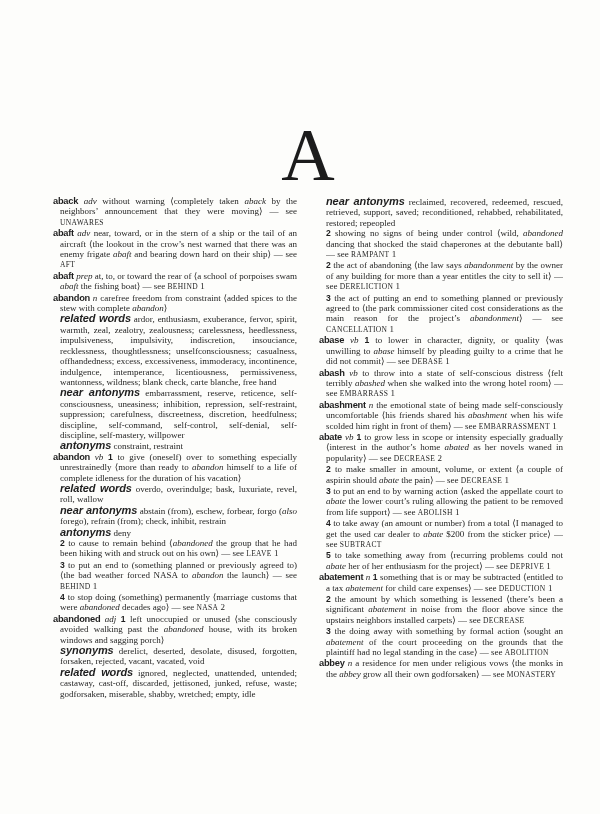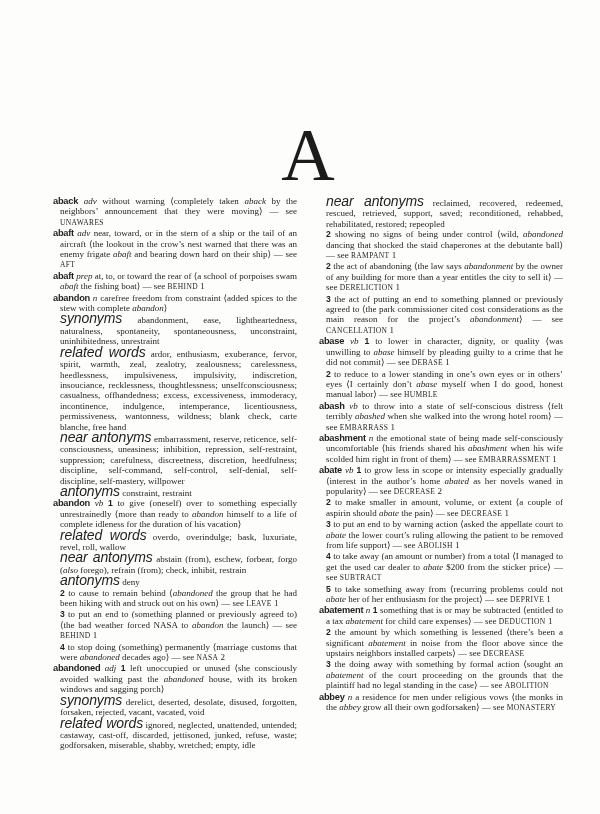--- a/index.html
+++ b/index.html
@@ -48,63 +48,61 @@
   }
   .r-pos { font-style: italic; }
   .r-i   { font-style: italic; }
   .r-n {
     font-family: "Liberation Sans", sans-serif;
     font-weight: bold;
     font-size: 8.6px;
   }
   .r-lb {
     font-family: "Liberation Sans", sans-serif;
-    font-weight: normal;
+    font-weight: bold;
     font-style: italic;
-    font-size: 14px;
+    font-size: 11px;
     letter-spacing: -0.1px;
   }
   .r-sc {
     font-size: 7.5px;
     letter-spacing: 0.35px;
   }
 </style>
 </head>
 <body>
 
 <div class="page">
   <div class="section-letter">A</div>
   <div class="columns">
     <div class="column" id="col-left">
         <p class="para para-entry"><span class="r-hw">aback</span><span class="r-pos"> adv  </span><span class="r-t">without warning ⟨completely taken </span><span class="r-i">aback</span><span class="r-t"> by the neighbors’ announcement that they were moving⟩ — see </span><span class="r-sc">UNAWARES</span></p>
         <p class="para para-entry"><span class="r-hw">abaft</span><span class="r-pos"> adv  </span><span class="r-t">near, toward, or in the stern of a ship or the tail of an aircraft ⟨the lookout in the crow’s nest warned that there was an enemy frigate </span><span class="r-i">abaft</span><span class="r-t"> and bearing down hard on their ship⟩ — see </span><span class="r-sc">AFT</span></p>
         <p class="para para-entry"><span class="r-hw">abaft</span><span class="r-pos"> prep  </span><span class="r-t">at, to, or toward the rear of ⟨a school of porpoises swam </span><span class="r-i">abaft</span><span class="r-t"> the fishing boat⟩ — see </span><span class="r-sc">BEHIND</span><span class="r-t"> 1</span></p>
         <p class="para para-entry"><span class="r-hw">abandon</span><span class="r-pos"> n  </span><span class="r-t">carefree freedom from constraint ⟨added spices to the stew with complete </span><span class="r-i">abandon</span><span class="r-t">⟩</span></p>
-        <p class="para para-sub"><span class="r-lb">synonyms</span><span class="r-t"> abandonment, ease, lightheartedness, naturalness, spontaneity, spontaneousness, unconstraint, uninhibitedness, unrestraint</span></p>
         <p class="para para-sub"><span class="r-lb">related words</span><span class="r-t"> ardor, enthusiasm, exuberance, fervor, spirit, warmth, zeal, zealotry, zealousness; carelessness, heedlessness, impulsiveness, impulsivity, indiscretion, insouciance, recklessness, thoughtlessness; unselfconsciousness; casualness, offhandedness; excess, excessiveness, immoderacy, incontinence, indulgence, intemperance, licentiousness, permissiveness, wantonness, wildness; blank check, carte blanche, free hand</span></p>
         <p class="para para-sub"><span class="r-lb">near antonyms</span><span class="r-t"> embarrassment, reserve, reticence, self-consciousness, uneasiness; inhibition, repression, self-restraint, suppression; carefulness, discreetness, discretion, heedfulness; discipline, self-command, self-control, self-denial, self-discipline, self-mastery, willpower</span></p>
         <p class="para para-sub"><span class="r-lb">antonyms</span><span class="r-t"> constraint, restraint</span></p>
         <p class="para para-entry"><span class="r-hw">abandon</span><span class="r-pos"> vb  </span><span class="r-n">1</span><span class="r-t"> to give (oneself) over to something especially unrestrainedly ⟨more than ready to </span><span class="r-i">abandon</span><span class="r-t"> himself to a life of complete idleness for the duration of his vacation⟩</span></p>
         <p class="para para-sub"><span class="r-lb">related words</span><span class="r-t"> overdo, overindulge; bask, luxuriate, revel, roll, wallow</span></p>
         <p class="para para-sub"><span class="r-lb">near antonyms</span><span class="r-t"> abstain (from), eschew, forbear, forgo (</span><span class="r-i">also</span><span class="r-t"> forego), refrain (from); check, inhibit, restrain</span></p>
         <p class="para para-sub"><span class="r-lb">antonyms</span><span class="r-t"> deny</span></p>
         <p class="para para-sub"><span class="r-n">2</span><span class="r-t"> to cause to remain behind ⟨</span><span class="r-i">abandoned</span><span class="r-t"> the group that he had been hiking with and struck out on his own⟩ — see </span><span class="r-sc">LEAVE</span><span class="r-t"> 1</span></p>
         <p class="para para-sub"><span class="r-n">3</span><span class="r-t"> to put an end to (something planned or previously agreed to) ⟨the bad weather forced NASA to </span><span class="r-i">abandon</span><span class="r-t"> the launch⟩ — see </span><span class="r-sc">BEHIND</span><span class="r-t"> 1</span></p>
         <p class="para para-sub"><span class="r-n">4</span><span class="r-t"> to stop doing (something) permanently ⟨marriage customs that were </span><span class="r-i">abandoned</span><span class="r-t"> decades ago⟩ — see </span><span class="r-sc">NASA</span><span class="r-t"> 2</span></p>
         <p class="para para-entry"><span class="r-hw">abandoned</span><span class="r-pos"> adj  </span><span class="r-n">1</span><span class="r-t"> left unoccupied or unused ⟨she consciously avoided walking past the </span><span class="r-i">abandoned</span><span class="r-t"> house, with its broken windows and sagging porch⟩</span></p>
         <p class="para para-sub"><span class="r-lb">synonyms</span><span class="r-t"> derelict, deserted, desolate, disused, forgotten, forsaken, rejected, vacant, vacated, void</span></p>
         <p class="para para-sub"><span class="r-lb">related words</span><span class="r-t"> ignored, neglected, unattended, untended; castaway, cast-off, discarded, jettisoned, junked, refuse, waste; godforsaken, miserable, shabby, wretched; empty, idle</span></p>
       </div>
     <div class="column" id="col-right">
         <p class="para para-sub"><span class="r-lb">near antonyms</span><span class="r-t"> reclaimed, recovered, redeemed, rescued, retrieved, support, saved; reconditioned, rehabbed, rehabilitated, restored; repeopled</span></p>
         <p class="para para-sub"><span class="r-n">2</span><span class="r-t"> showing no signs of being under control ⟨wild, </span><span class="r-i">abandoned</span><span class="r-t"> dancing that shocked the staid chaperones at the debutante ball⟩ — see </span><span class="r-sc">RAMPANT</span><span class="r-t"> 1</span></p>
         <p class="para para-sub"><span class="r-n">2</span><span class="r-t"> the act of abandoning ⟨the law says </span><span class="r-i">abandonment</span><span class="r-t"> by the owner of any building for more than a year entitles the city to sell it⟩ — see </span><span class="r-sc">DERELICTION</span><span class="r-t"> 1</span></p>
         <p class="para para-sub"><span class="r-n">3</span><span class="r-t"> the act of putting an end to something planned or previously agreed to ⟨the park commissioner cited cost considerations as the main reason for the project’s </span><span class="r-i">abandonment</span><span class="r-t">⟩ — see </span><span class="r-sc">CANCELLATION</span><span class="r-t"> 1</span></p>
         <p class="para para-entry"><span class="r-hw">abase</span><span class="r-pos"> vb  </span><span class="r-n">1</span><span class="r-t"> to lower in character, dignity, or quality ⟨was unwilling to </span><span class="r-i">abase</span><span class="r-t"> himself by pleading guilty to a crime that he did not commit⟩ — see </span><span class="r-sc">DEBASE</span><span class="r-t"> 1</span></p>
-        <p class="para para-sub"><span class="r-n">2</span><span class="r-t"> to reduce to a lower standing in one’s own eyes or in others’ eyes ⟨I certainly don’t </span><span class="r-i">abase</span><span class="r-t"> myself when I do good, honest manual labor⟩ — see </span><span class="r-sc">HUMBLE</span></p>
         <p class="para para-entry"><span class="r-hw">abash</span><span class="r-pos"> vb  </span><span class="r-t">to throw into a state of self-conscious distress ⟨felt terribly </span><span class="r-i">abashed</span><span class="r-t"> when she walked into the wrong hotel room⟩ — see </span><span class="r-sc">EMBARRASS</span><span class="r-t"> 1</span></p>
         <p class="para para-entry"><span class="r-hw">abashment</span><span class="r-pos"> n  </span><span class="r-t">the emotional state of being made self-consciously uncomfortable ⟨his friends shared his </span><span class="r-i">abashment</span><span class="r-t"> when his wife scolded him right in front of them⟩ — see </span><span class="r-sc">EMBARRASSMENT</span><span class="r-t"> 1</span></p>
         <p class="para para-entry"><span class="r-hw">abate</span><span class="r-pos"> vb  </span><span class="r-n">1</span><span class="r-t"> to grow less in scope or intensity especially gradually ⟨interest in the author’s home </span><span class="r-i">abated</span><span class="r-t"> as her novels waned in popularity⟩ — see </span><span class="r-sc">DECREASE</span><span class="r-t"> 2</span></p>
         <p class="para para-sub"><span class="r-n">2</span><span class="r-t"> to make smaller in amount, volume, or extent ⟨a couple of aspirin should </span><span class="r-i">abate</span><span class="r-t"> the pain⟩ — see </span><span class="r-sc">DECREASE</span><span class="r-t"> 1</span></p>
         <p class="para para-sub"><span class="r-n">3</span><span class="r-t"> to put an end to by warning action ⟨asked the appellate court to </span><span class="r-i">abate</span><span class="r-t"> the lower court’s ruling allowing the patient to be removed from life support⟩ — see </span><span class="r-sc">ABOLISH</span><span class="r-t"> 1</span></p>
         <p class="para para-sub"><span class="r-n">4</span><span class="r-t"> to take away (an amount or number) from a total ⟨I managed to get the used car dealer to </span><span class="r-i">abate</span><span class="r-t"> $200 from the sticker price⟩ — see </span><span class="r-sc">SUBTRACT</span></p>
         <p class="para para-sub"><span class="r-n">5</span><span class="r-t"> to take something away from ⟨recurring problems could not </span><span class="r-i">abate</span><span class="r-t"> her of her enthusiasm for the project⟩ — see </span><span class="r-sc">DEPRIVE</span><span class="r-t"> 1</span></p>
         <p class="para para-entry"><span class="r-hw">abatement</span><span class="r-pos"> n  </span><span class="r-n">1</span><span class="r-t"> something that is or may be subtracted ⟨entitled to a tax </span><span class="r-i">abatement</span><span class="r-t"> for child care expenses⟩ — see </span><span class="r-sc">DEDUCTION</span><span class="r-t"> 1</span></p>
         <p class="para para-sub"><span class="r-n">2</span><span class="r-t"> the amount by which something is lessened ⟨there’s been a significant </span><span class="r-i">abatement</span><span class="r-t"> in noise from the floor above since the upstairs neighbors installed carpets⟩ — see </span><span class="r-sc">DECREASE</span></p>
         <p class="para para-sub"><span class="r-n">3</span><span class="r-t"> the doing away with something by formal action ⟨sought an </span><span class="r-i">abatement</span><span class="r-t"> of the court proceeding on the grounds that the plaintiff had no legal standing in the case⟩ — see </span><span class="r-sc">ABOLITION</span></p>

